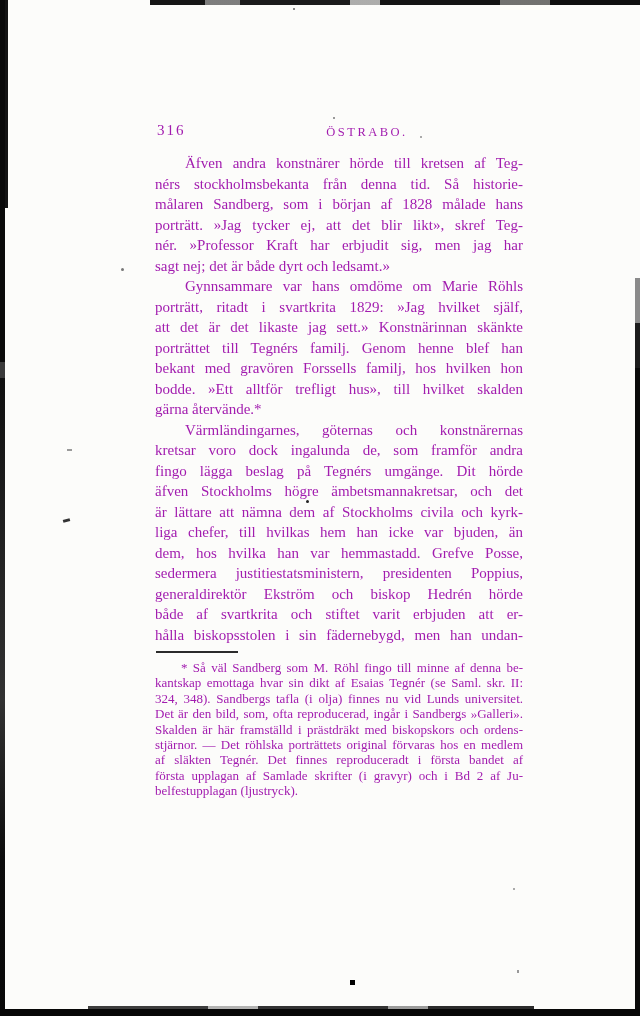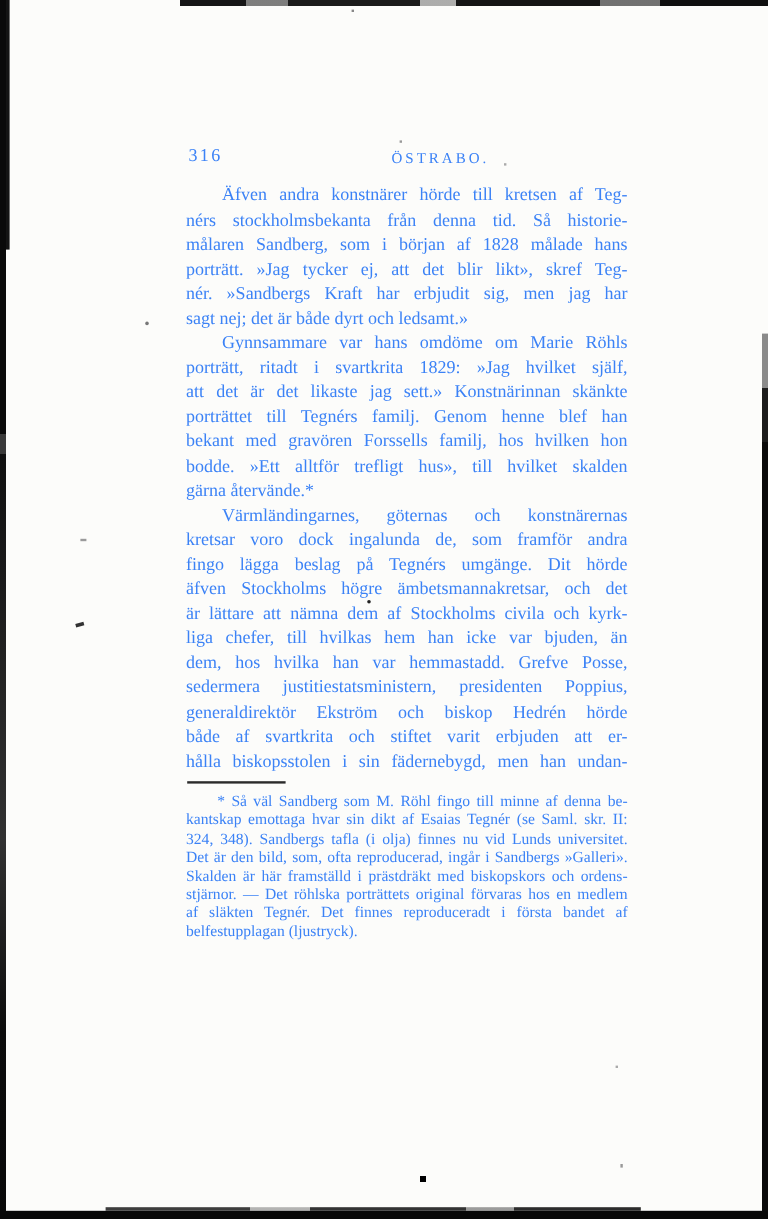--- a/index.html
+++ b/index.html
@@ -2,21 +2,21 @@
 <html><head>
 <meta charset="utf-8">
 <style>
   html, body { margin:0; padding:0; background:#e8e8e8; }
   .page {
     position:relative;
     width:640px; height:1016px;
     background:#fcfcfa;
     overflow:hidden;
     font-family:"Liberation Serif","DejaVu Serif",serif;
-    color:#3b82f6;
+    color:#a21caf;
   }
 
   
   .content { position:absolute; left:155px; top:122px; width:368px; }
 
   .header-row { position:relative; height:17px; }
   .page-number {
     position:absolute; left:2px; top:0;
     font-size:15px; letter-spacing:2px;
   }
@@ -109,21 +109,21 @@
       <span class="page-number">316</span>
       <span class="running-title">ÖSTRABO.</span>
     </div>
 
     <div class="body-text">
         <div class="para">
           <div class="line first">Äfven andra konstnärer hörde till kretsen af Teg-</div>
           <div class="line">nérs stockholmsbekanta från denna tid. Så historie-</div>
           <div class="line">målaren Sandberg, som i början af 1828 målade hans</div>
           <div class="line">porträtt. »Jag tycker ej, att det blir likt», skref Teg-</div>
-          <div class="line">nér. »Sandbergs Kraft har erbjudit sig, men jag har</div>
+          <div class="line">nér. »Professor Kraft har erbjudit sig, men jag har</div>
           <div class="line flush">sagt nej; det är både dyrt och ledsamt.»</div>
         </div>
         <div class="para">
           <div class="line first">Gynnsammare var hans omdöme om Marie Röhls</div>
           <div class="line">porträtt, ritadt i svartkrita 1829: »Jag hvilket själf,</div>
           <div class="line">att det är det likaste jag sett.» Konstnärinnan skänkte</div>
           <div class="line">porträttet till Tegnérs familj. Genom henne blef han</div>
           <div class="line">bekant med gravören Forssells familj, hos hvilken hon</div>
           <div class="line">bodde. »Ett alltför trefligt hus», till hvilket skalden</div>
           <div class="line flush">gärna återvände.*</div>
@@ -147,18 +147,19 @@
 
     <div class="footnote">
         <div class="para">
           <div class="line first">* Så väl Sandberg som M. Röhl fingo till minne af denna be-</div>
           <div class="line">kantskap emottaga hvar sin dikt af Esaias Tegnér (se Saml. skr. II:</div>
           <div class="line">324, 348). Sandbergs tafla (i olja) finnes nu vid Lunds universitet.</div>
           <div class="line">Det är den bild, som, ofta reproducerad, ingår i Sandbergs »Galleri».</div>
           <div class="line">Skalden är här framställd i prästdräkt med biskopskors och ordens-</div>
           <div class="line">stjärnor. — Det röhlska porträttets original förvaras hos en medlem</div>
           <div class="line">af släkten Tegnér. Det finnes reproduceradt i första bandet af</div>
+          <div class="line">första upplagan af Samlade skrifter (i gravyr) och i Bd 2 af Ju-</div>
           <div class="line flush">belfestupplagan (ljustryck).</div>
         </div>
       </div>
 
   </div>
 </div>
 
 </body></html>

